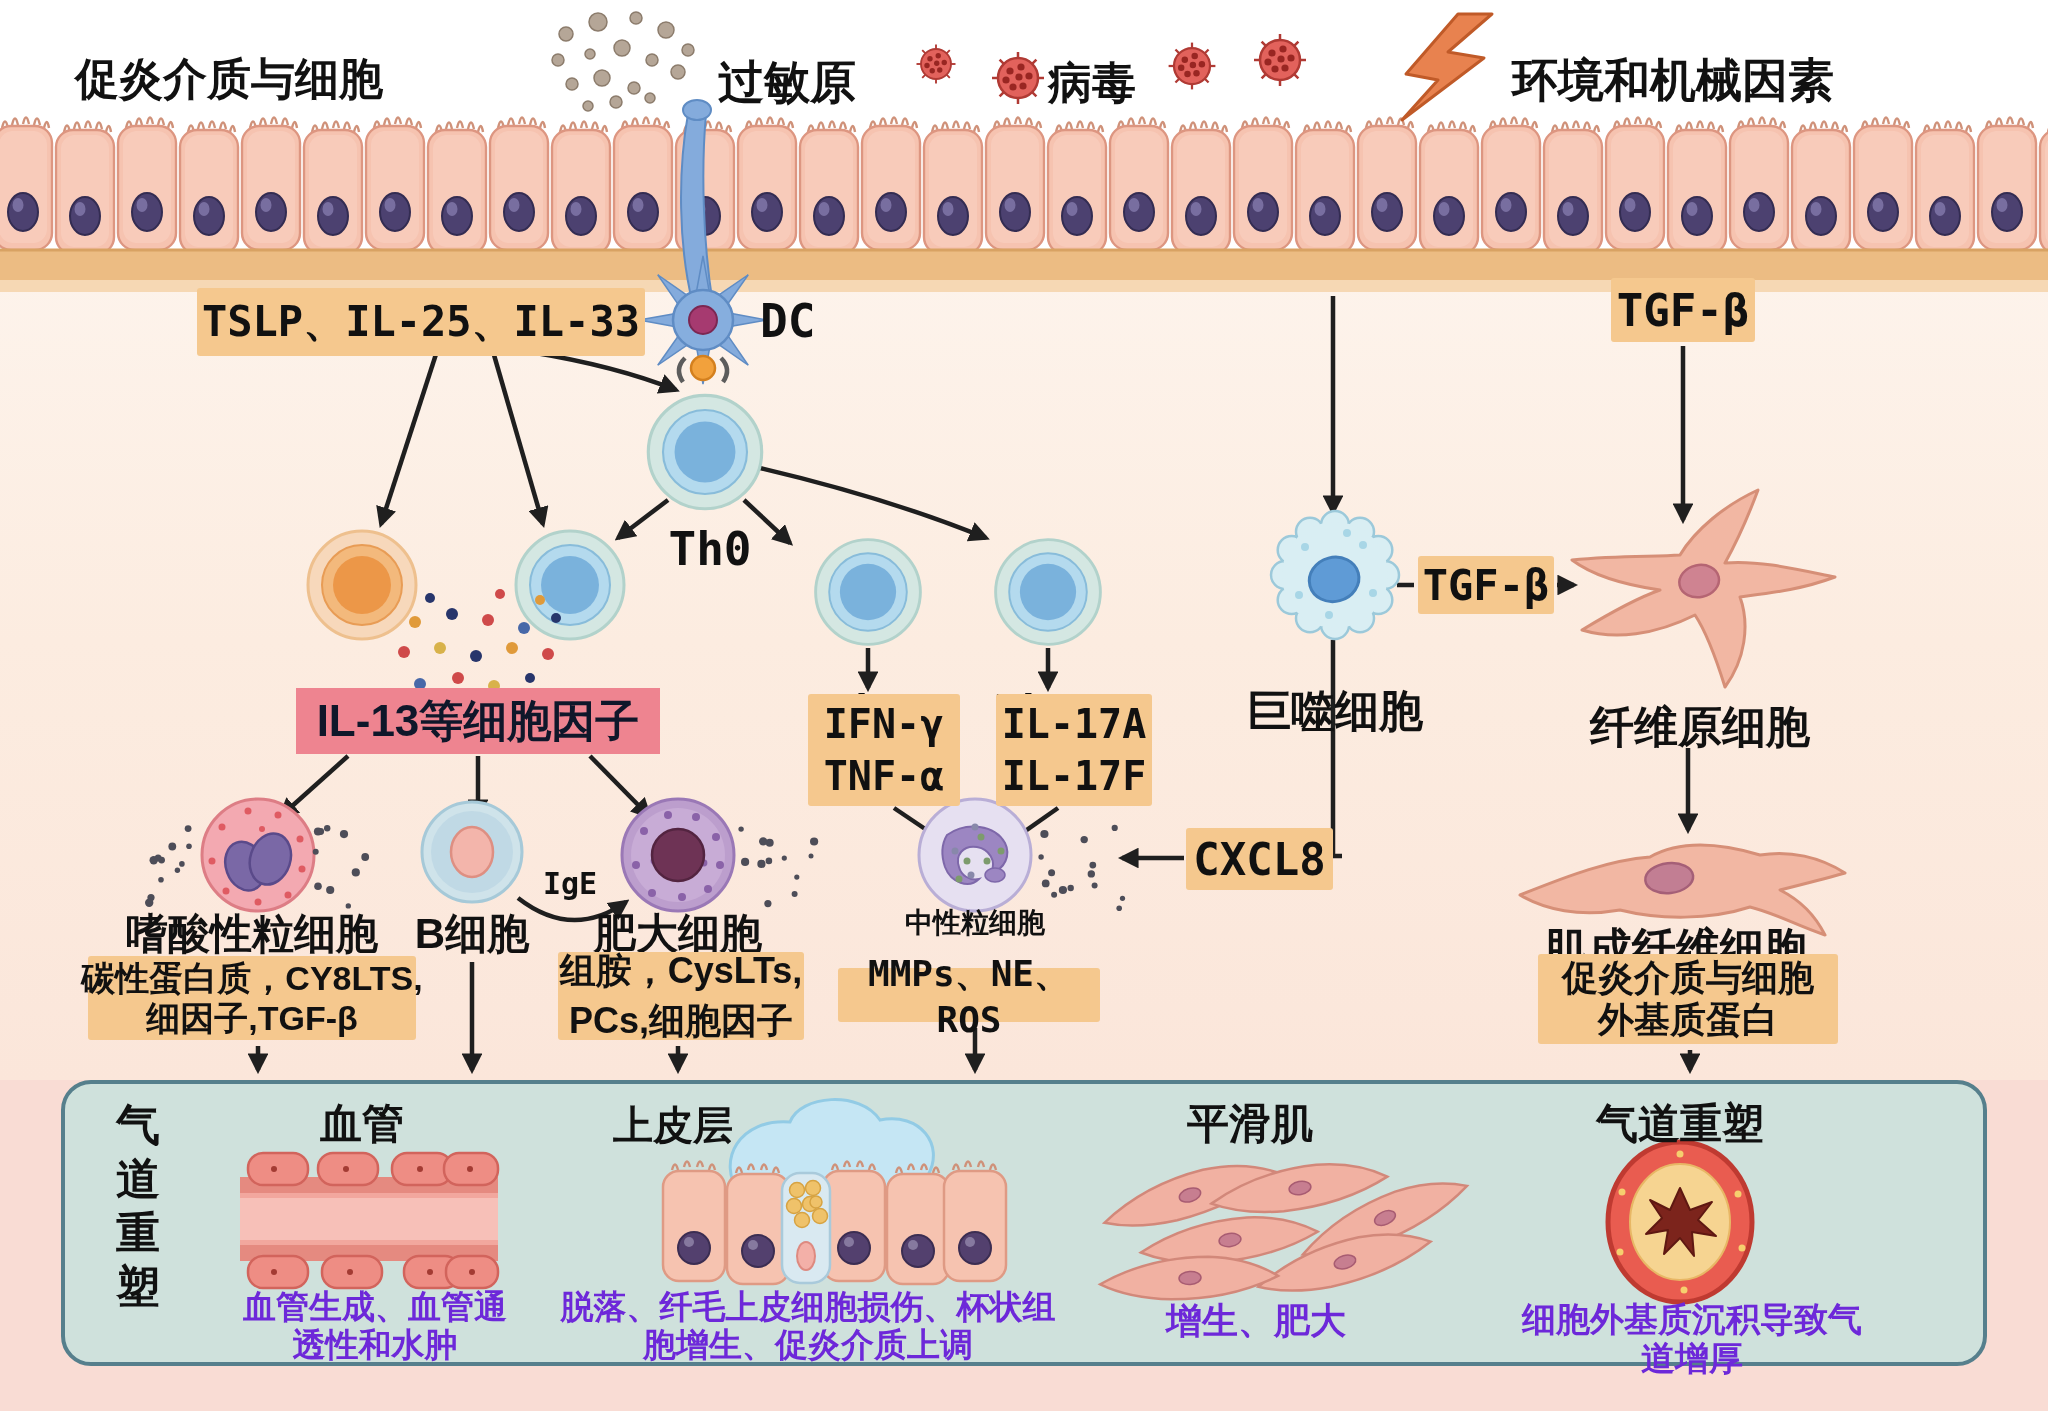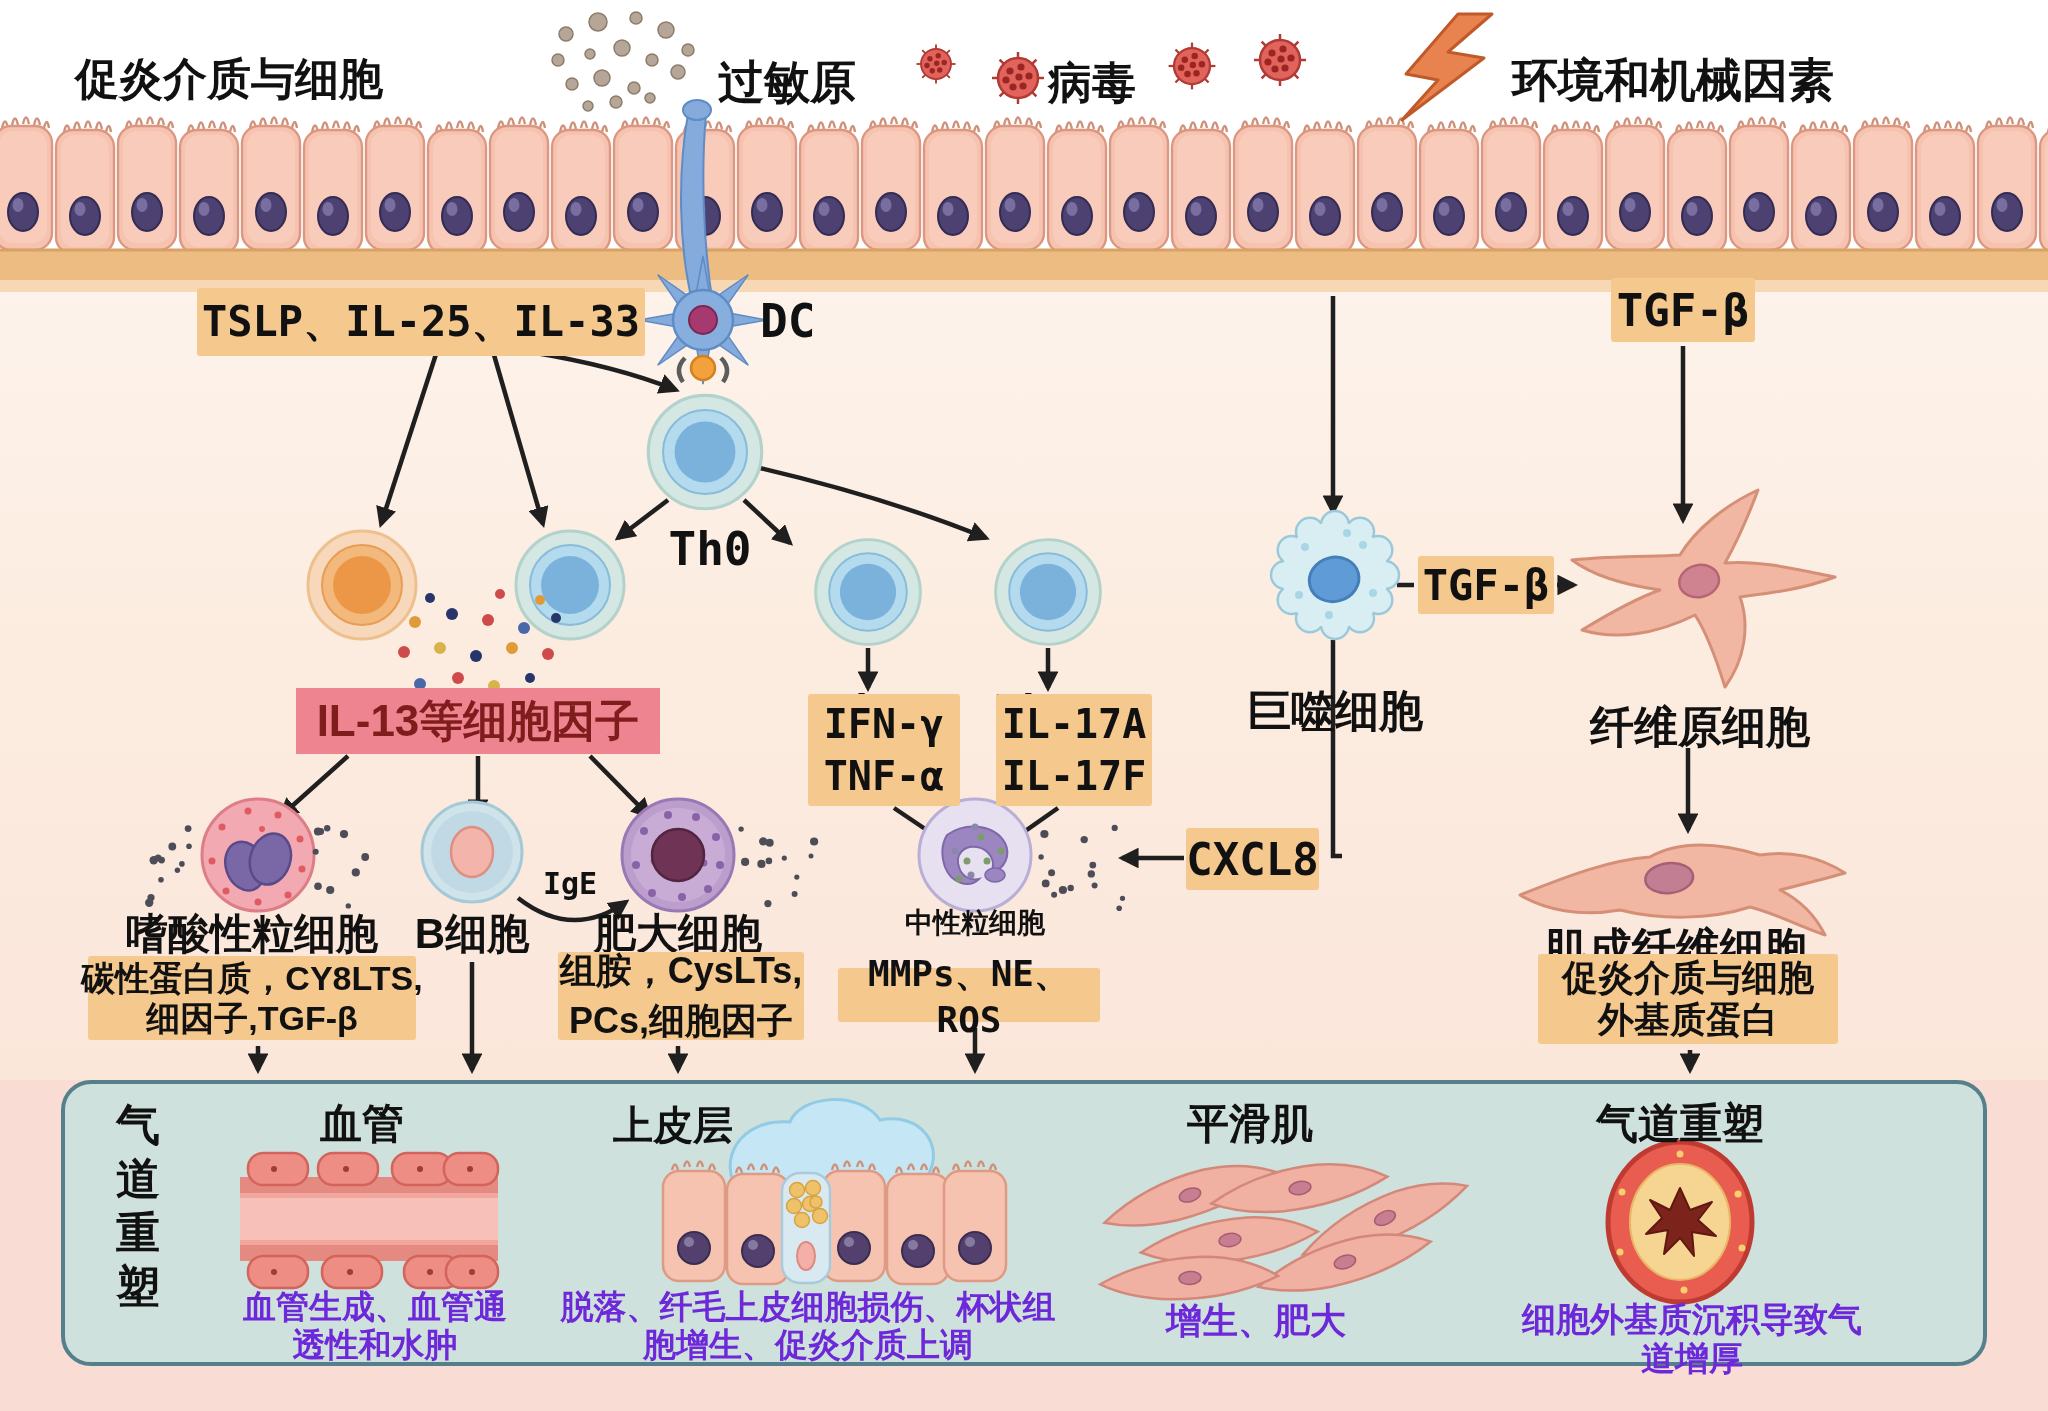--- a/index.html
+++ b/index.html
@@ -10,21 +10,21 @@
   #bg-main{top:282px;height:798px;background:linear-gradient(#fdf3eb 0%,#fcece0 45%,#fbe6da 100%);}
   #bg-bottom{top:1080px;height:331px;background:#f9dcd4;}
   #panel{position:absolute;left:61px;top:1080px;width:1918px;height:278px;
          background:#cfe1dc;border:4px solid #567f8c;border-radius:30px;}
   svg#art{position:absolute;left:0;top:0;z-index:3;}
   .lbl{position:absolute;color:#111;font-weight:700;white-space:nowrap;z-index:5;}
   .ctr{transform:translateX(-50%);}
   .mono{font-family:"DejaVu Sans Mono","Liberation Mono",monospace;font-weight:700;}
   .obox{position:absolute;background:#f5c88e;color:#111;display:flex;flex-direction:column;
         align-items:center;justify-content:center;text-align:center;z-index:5;border-radius:3px;}
-  .pbox{position:absolute;background:#ee8490;color:#7f1d1d;display:flex;align-items:center;
+  .pbox{position:absolute;background:#ee8490;color:#0f172a;display:flex;align-items:center;
         justify-content:center;z-index:5;}
   .cap{position:absolute;color:#6d28d9;font-weight:600;text-align:center;line-height:1.16;z-index:5;}
   .vtitle{position:absolute;color:#111;font-weight:700;width:52px;line-height:54px;font-size:44px;
           text-align:center;word-break:break-all;z-index:5;}
 </style>
 </head>
 <body>
 
 <div id="stage">
   <div class="bg" id="bg-top"></div>
@@ -495,21 +495,21 @@
   <div class="obox mono" style="left:996px;top:694px;width:156px;height:112px;font-size:40px;line-height:52px;">
     <span>IL-17A</span>
     <span>IL-17F</span>
   </div>
 
   <div class="lbl ctr" style="left:252px;top:906px;font-size:42px;">嗜酸性粒细胞</div>
   <div class="lbl ctr" style="left:472px;top:906px;font-size:42px;">B细胞</div>
   <div class="lbl mono ctr" style="left:570px;top:866px;font-size:30px;">IgE</div>
   <div class="lbl ctr" style="left:678px;top:906px;font-size:42px;">肥大细胞</div>
   <div class="lbl ctr" style="left:975px;top:904px;font-size:28px;">中性粒细胞</div>
-  <div class="obox mono" style="left:1186px;top:828px;width:133px;height:62px;font-size:44px;">CXCL8</div>
+  <div class="obox mono" style="left:1186px;top:828px;width:147px;height:62px;font-size:44px;">CXCL8</div>
   <div class="lbl ctr" style="left:1676px;top:920px;font-size:44px;">肌成纤维细胞</div>
 
   <div class="obox lbl" style="left:88px;top:956px;width:328px;height:84px;font-size:34px;line-height:40px;transform:none;text-align:center;">
     <span>碳性蛋白质，CY8LTS,</span>
     <span>细因子,TGF-β</span>
   </div>
   <div class="obox lbl" style="left:558px;top:952px;width:246px;height:88px;font-size:36px;line-height:42px;transform:none;gap:8px;">
     <span>组胺，CysLTs,</span>
     <span>PCs,细胞因子</span>
   </div>

